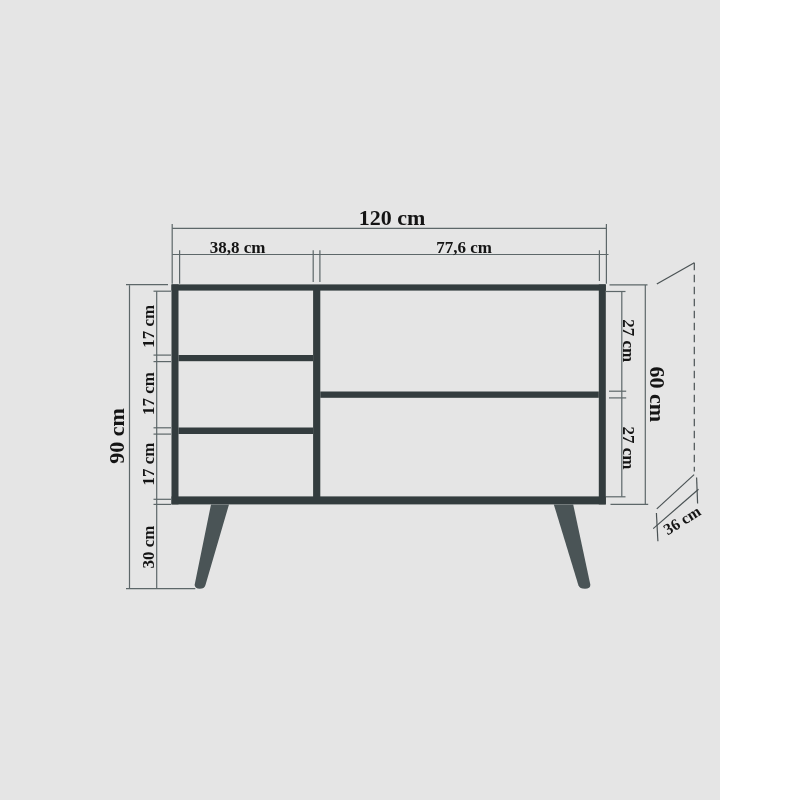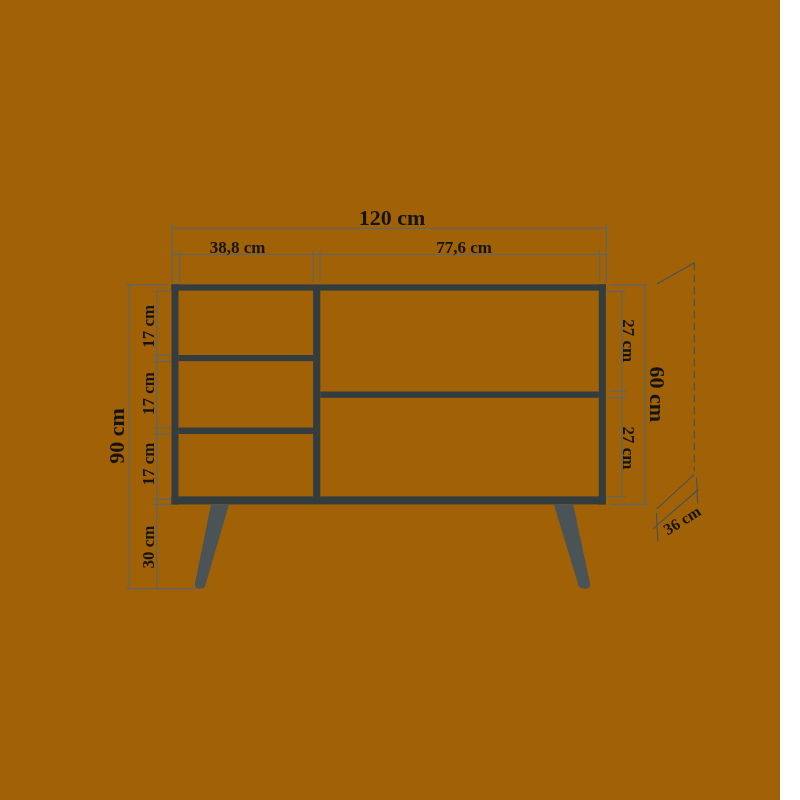--- a/index.html
+++ b/index.html
@@ -1,16 +1,16 @@
 <!DOCTYPE html>
 <html><head>
 <meta charset="utf-8">
 <style>
   html,body{margin:0;padding:0;background:#ffffff;}
-  .page{position:relative;width:780px;height:800px;background:#a16207;}
+  .page{position:relative;width:720px;height:800px;background:#e5e5e5;}
   text{font-family:"Liberation Serif", serif;font-weight:bold;fill:#141414;}
 </style>
 </head>
 <body>
 <div class="page">
 <svg width="800" height="800" viewBox="0 0 800 800" xmlns="http://www.w3.org/2000/svg">
   <g stroke="none">
 
     <rect x="171.5" y="284.4" width="434.3" height="6.2" fill="#333c3e"></rect>
 

